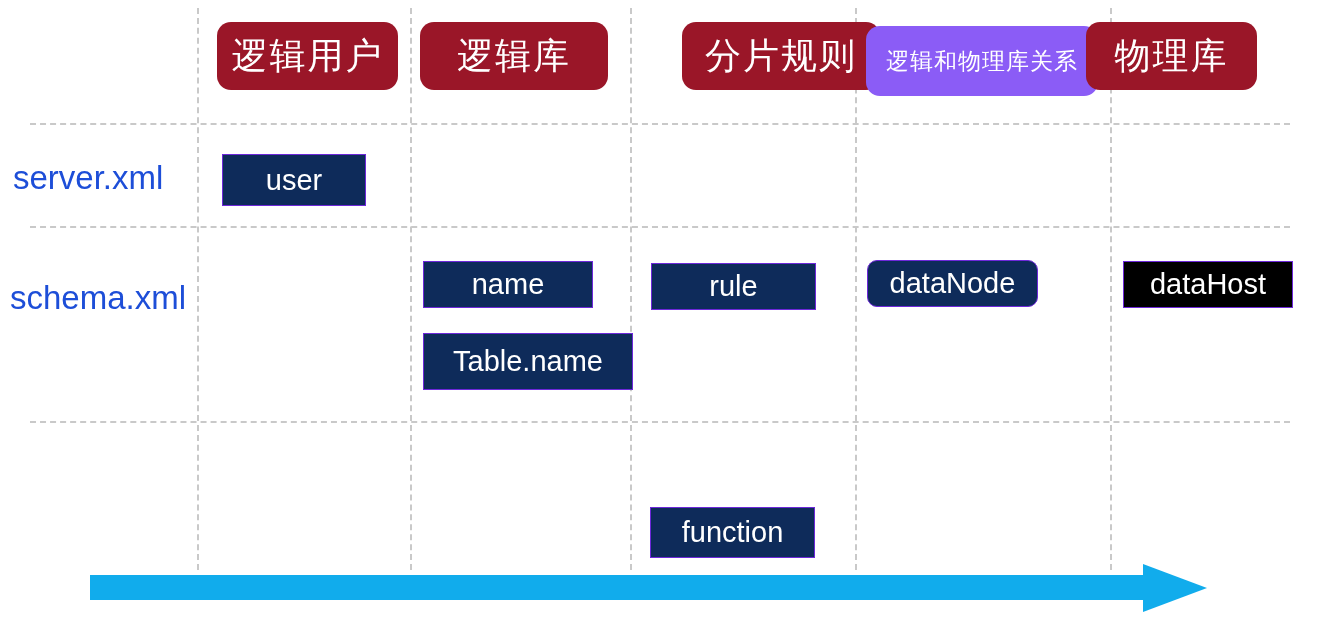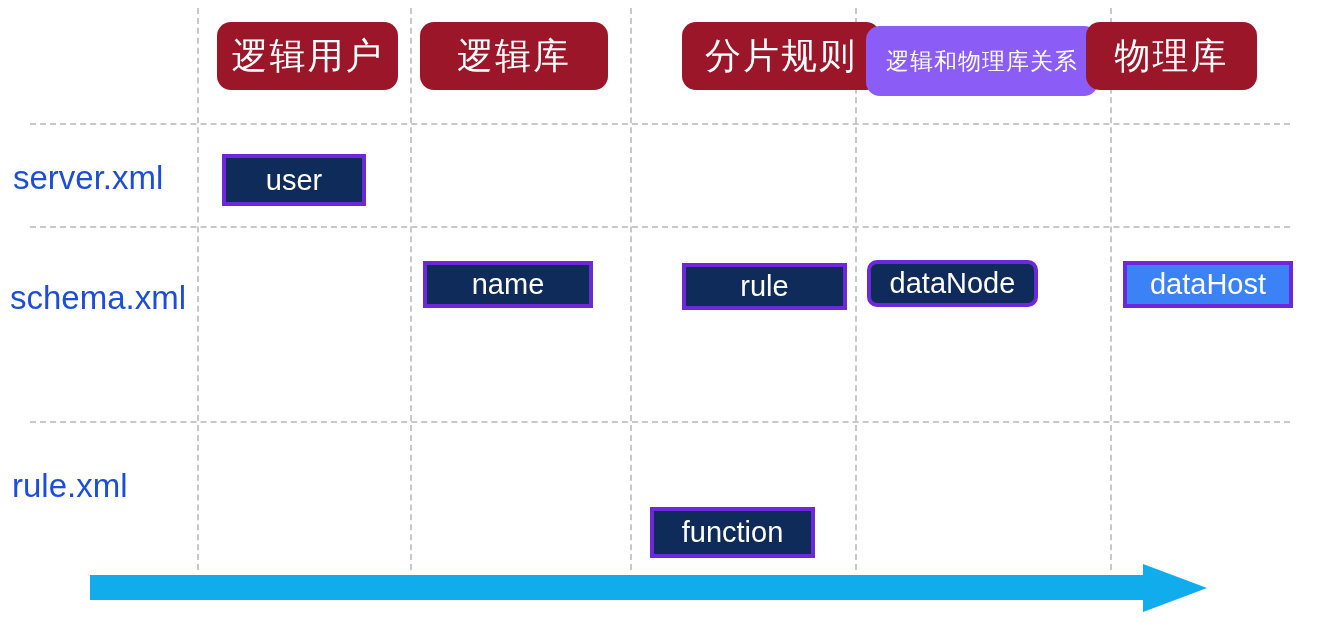--- a/index.html
+++ b/index.html
@@ -23,27 +23,27 @@
   .hdr3{left:645px; width:198px;margin-left:37px;}
   .hdr4{left:866px; width:232px; top:26px; height:70px; font-size:23px; letter-spacing:1px;}
   .hdr5{left:1086px; width:171px;}
   
   .filelabel { position:absolute; font-size:33px; color:#1d4ed8; line-height:36px; }
   .fl1{left:13px; top:160px;}
   .fl2{left:10px; top:280px;}
   .fl3{left:12px; top:468px;}
   
   .node {
-    position:absolute; background:#0E2B5A; border:4px solid #6d28d9; box-sizing:border-box;
+    position:absolute; background:#0E2B5A; border:1px solid #6d28d9; box-sizing:border-box;
     color:#ffffff; display:flex; align-items:center; justify-content:center; font-size:29px;
   }
   .n-user      {left:222px;  top:154px; width:144px; height:52px;}
   .n-name      {left:423px;  top:261px; width:170px; height:47px;}
   .n-tablename {left:423px;  top:333px; width:210px; height:57px;}
-  .n-rule      {left:682px;  top:263px; width:165px; height:47px;}
+  .n-rule      {left:651px;  top:263px; width:165px; height:47px;}
   .n-datanode  {left:867px;  top:260px; width:171px; height:47px;border-radius:10px;}
   .n-datahost  {left:1123px; top:261px; width:170px; height:47px;}
   .n-tablerule {left:652px;  top:440px; width:165px; height:55px;}
   .n-function  {left:650px;  top:507px; width:165px; height:51px;}
   
   .arrow-body { position:absolute; left:90px; top:575px; width:1053px; height:25px; background:#11ACEC; }
   .arrow-head {
     position:absolute; left:1143px; top:564px; width:64px; height:48px; background:#11ACEC;
     clip-path:polygon(0 0, 100% 50%, 0 100%);
   }
@@ -63,25 +63,25 @@
   <div class="hline hl3"></div>
 
   <div class="hdr hdr1" style="background: rgb(154, 22, 40);">逻辑用户</div>
   <div class="hdr hdr2" style="background: rgb(154, 22, 40);">逻辑库</div>
   <div class="hdr hdr3" style="background: rgb(154, 22, 40);">分片规则</div>
   <div class="hdr hdr4" style="background: #8b5cf6;">逻辑和物理库关系</div>
   <div class="hdr hdr5" style="background: rgb(154, 22, 40);">物理库</div>
 
   <div class="filelabel fl1">server.xml</div>
   <div class="filelabel fl2">schema.xml</div>
-  <div class="filelabel fl3">rule.xml</div>
 
   <div class="node n-user" style="background: rgb(14, 43, 90);">user</div>
   <div class="node n-name" style="background: rgb(14, 43, 90);">name</div>
+  <div class="node n-tablename" style="background: rgb(14, 43, 90);">Table.name</div>
   <div class="node n-rule" style="background: rgb(14, 43, 90);">rule</div>
   <div class="node n-datanode" style="background: rgb(14, 43, 90);">dataNode</div>
-  <div class="node n-datahost" style="background: #3b82f6;">dataHost</div>
+  <div class="node n-datahost" style="background: #000000;">dataHost</div>
   <div class="node n-function" style="background: rgb(14, 43, 90);">function</div>
 
   <div class="arrow-body" style="background: rgb(17, 172, 236);"></div>
   <div class="arrow-head" style="background: rgb(17, 172, 236);"></div>
 
 </div>
 
 </body></html>

